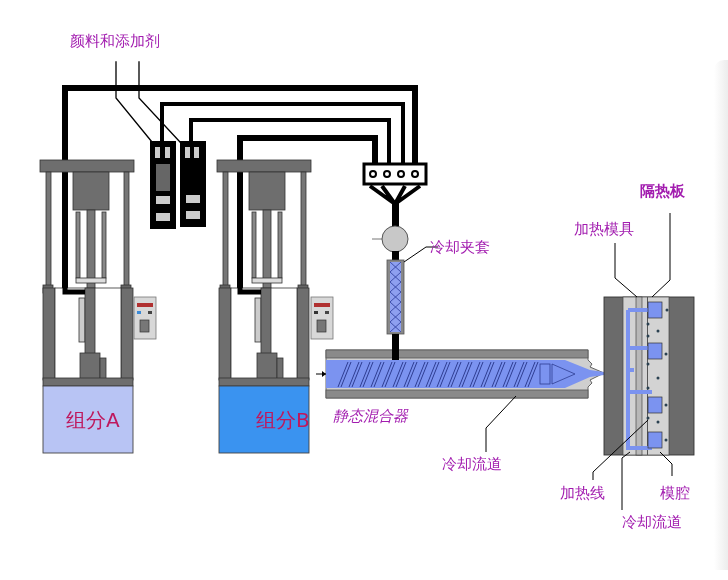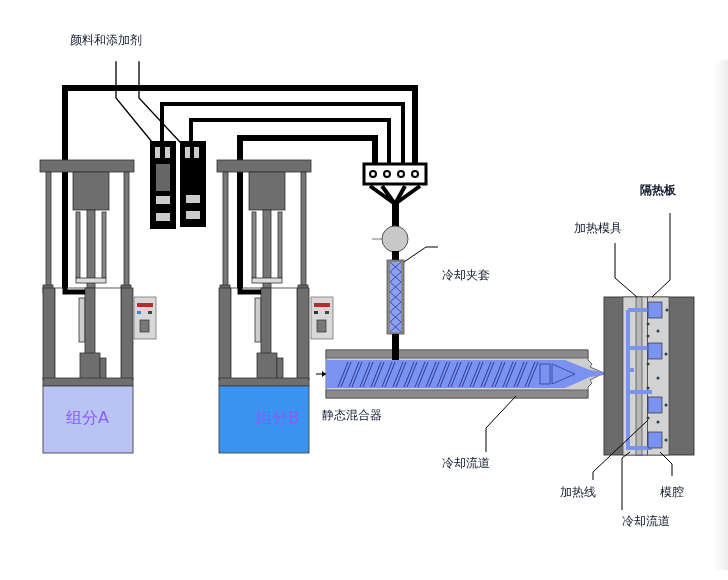--- a/index.html
+++ b/index.html
@@ -1,19 +1,19 @@
 <!DOCTYPE html>
 <html><head>
 <meta charset="utf-8">
 <style>
   html, body { margin: 0; padding: 0; background: #ffffff; }
   body { width: 728px; height: 580px; overflow: hidden; position: relative; font-family: "DejaVu Sans", sans-serif; }
   #canvas { position: absolute; left: 0; top: 0; width: 728px; height: 580px; }
-  .lbl { position: absolute; font-family: "DejaVu Sans", sans-serif; font-size: 12px; color: #0f172a; white-space: nowrap; line-height: 1; }
-  .tank-lbl { position: absolute; font-family: "DejaVu Sans", sans-serif; font-size: 16px; color: #8b5cf6; white-space: nowrap; line-height: 1; }
+  .lbl { position: absolute; font-family: "DejaVu Sans", sans-serif; font-size: 15px; color: #a21caf; white-space: nowrap; line-height: 1; }
+  .tank-lbl { position: absolute; font-family: "DejaVu Sans", sans-serif; font-size: 20px; color: #be185d; white-space: nowrap; line-height: 1; }
   .edge-shadow { position: absolute; right: 0; top: 60px; width: 14px; height: 510px; background: linear-gradient(to right, #fff, #ececec); border-top-left-radius: 10px; }
 </style>
 </head>
 <body>
 
 <svg id="canvas" viewBox="0 0 728 580" xmlns="http://www.w3.org/2000/svg">
 
   <g fill="none" stroke="#000" stroke-linecap="square">
     <path d="M65 290 V88 H415 V168" stroke-width="6"></path>
     <path d="M162 142 V104 H403 V168" stroke-width="4"></path>
@@ -183,22 +183,22 @@
     <polyline points="670,213 670,280 652,297" fill="none" stroke="#000" stroke-width="1"></polyline>
     <polyline points="648,420 593,472 593,480" fill="none" stroke="#000" stroke-width="1"></polyline>
     <polyline points="630,452 622,458 622,510" fill="none" stroke="#000" stroke-width="1"></polyline>
     <polyline points="660,452 672,464 672,476" fill="none" stroke="#000" stroke-width="1"></polyline>
   </g>
 </svg>
 
 <div class="edge-shadow"></div>
 
 <div class="lbl" style="left:70px; top:34px;">颜料和添加剂</div>
-<div class="lbl" style="left:442px; top:240px;margin-top:29px;">冷却夹套</div>
-<div class="lbl" style="left:322px; top:409px;">静态混合器</div>
+<div class="lbl" style="left:430px; top:240px;">冷却夹套</div>
+<div class="lbl" style="left:333px; top:409px;font-style:italic;">静态混合器</div>
 <div class="lbl" style="left:442px; top:457px;">冷却流道</div>
 <div class="lbl" style="left:574px; top:222px;">加热模具</div>
 <div class="lbl" style="left:640px; top:184px;font-weight:bold;">隔热板</div>
 <div class="lbl" style="left:560px; top:486px;">加热线</div>
 <div class="lbl" style="left:660px; top:486px;">模腔</div>
 <div class="lbl" style="left:586px; top:515px;margin-left:36px;">冷却流道</div>
 <div class="tank-lbl" style="left:66px; top:410px;">组分A</div>
 <div class="tank-lbl" style="left:256px; top:410px;">组分B</div>
 
 </body></html>

